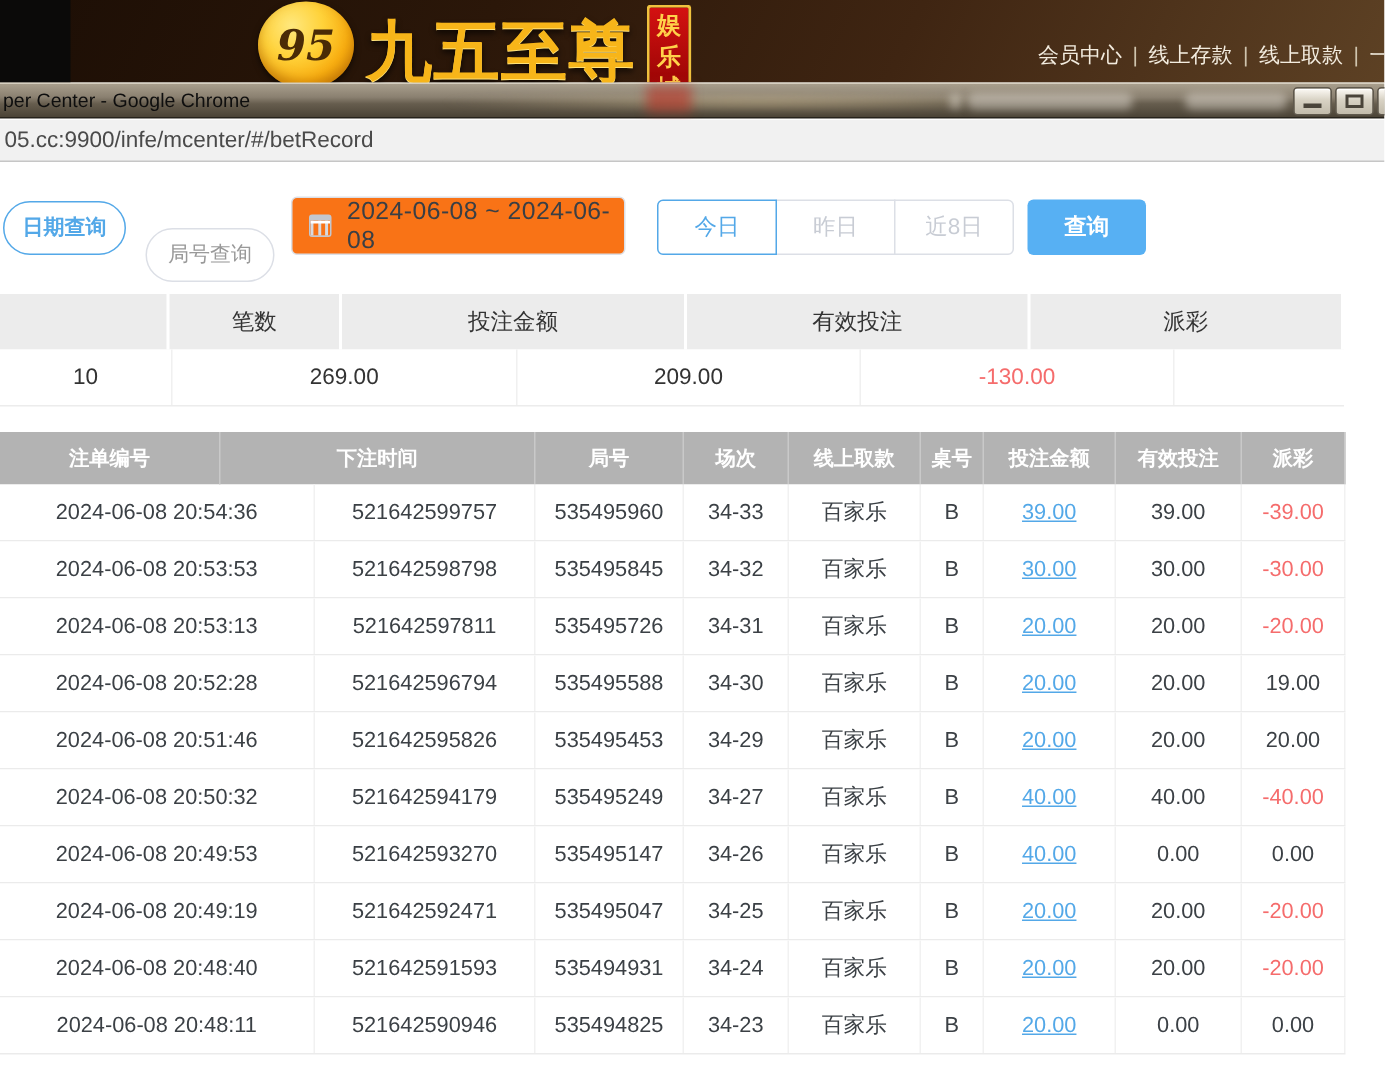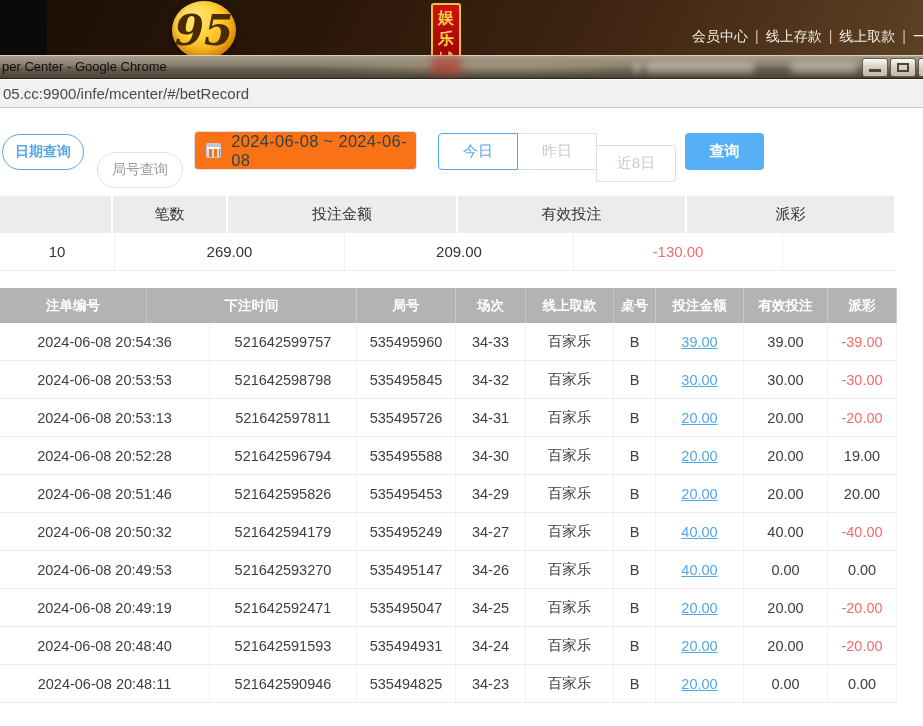--- a/index.html
+++ b/index.html
@@ -10,21 +10,21 @@
   }
   
   .banner { position:absolute; left:0; top:0; width:923px; height:55px;
     background:linear-gradient(115deg,#1c0e05 0%,#2b1709 35%,#3f2512 65%,#5d4124 100%); z-index:1; }
   .banner-black { position:absolute; left:0; top:0; width:47px; height:55px; background:#0b0a09; }
   .logo-circle { position:absolute; left:172px; top:1px; width:64px; height:58px; border-radius:50%;
     background:radial-gradient(circle at 35% 28%,#ffe87e 0%,#ffd23a 35%,#f9ae10 65%,#e08a05 100%);
     box-shadow:0 2px 4px rgba(0,0,0,.6), inset 0 -4px 8px rgba(150,80,0,.5);
     display:flex; align-items:center; justify-content:center;
     font-family:"DejaVu Serif","Liberation Serif",serif; font-style:italic; font-weight:bold;
-    font-size:42px; color:#4a2b06; }
+    font-size:28px; color:#4a2b06; }
   .logo-title { position:absolute; left:244px; top:5px; width:190px; font-size:44px; font-weight:bold;
     letter-spacing:1px; white-space:nowrap; color:var(--gold,#f7b519);
     text-shadow:0 1px 0 #ffe27a, 0 3px 4px rgba(0,0,0,.75); }
   .logo-badge { position:absolute; left:431px; top:3px; width:30px; height:52px; overflow:hidden;
     background:linear-gradient(#d41111,#9c0505); border:2px solid #f0c23e; border-bottom:none;
     border-radius:3px 3px 0 0; color:#ffd24a; font-weight:bold; font-size:16px;
     text-align:center; line-height:21px; padding-top:2px; }
   .top-nav { position:absolute; left:692px; top:28px; white-space:nowrap; font-size:14px; color:#f3ecdf; }
   .top-nav a { color:#f3ecdf; text-decoration:none; }
   .top-nav .sep { color:#cfc4ae; padding:0 7px; }
@@ -60,21 +60,21 @@
   .date-input { position:absolute; left:194px; top:131px; width:223px; height:39px; border:1px solid #dcdfe6;
     border-radius:4px; background:#f97316; display:flex; align-items:center; padding-left:11px; cursor:pointer; }
   .cal-icon { width:16px; height:15px; border:1px solid #c3c7cf; border-top:4px solid #c3c7cf;
     border-radius:2px; background:linear-gradient(#fff 2px,transparent 2px),
     repeating-linear-gradient(90deg,#d7dae0 0 2px,transparent 2px 5px); }
   .date-text { margin-left:10px; font-size:16.5px; color:#3a3f45; letter-spacing:.3px; }
   .quick-group { position:absolute; left:438px; top:133px; display:flex; }
   .qbtn { width:80px; height:37px; border:1px solid #dcdfe6; background:#fff; color:#c8ccd4;
     font-size:15px; display:flex; align-items:center; justify-content:center; margin-left:-1px; cursor:pointer; }
   .qbtn:first-child { margin-left:0; border-radius:4px 0 0 4px; }
-  .qbtn:last-child { border-radius:0 4px 4px 0;margin-top:12px; }
+  .qbtn:last-child { border-radius:0 4px 4px 0; }
   .qbtn.active { border-color:var(--accent,#53a8e8); color:var(--accent,#53a8e8); z-index:2; }
   .search-btn { left:685px; top:133px; width:79px; height:37px; border-radius:4px;
     background:var(--btn,#57b0f3); color:#fff; font-size:15px; font-weight:bold; border:none; }
   
   .sum-table { position:absolute; left:0; top:196px; width:896px; }
   .sum-head { display:flex; height:37px; background:#ececec; }
   .sum-head .cell { border-right:2px solid #fff; color:#333; font-size:15px; }
   .sum-row { display:flex; height:38px; background:#fff; border-bottom:1px solid #ececec; }
   .sum-row .cell { border-right:1px solid #f0f0f0; color:#333; font-size:15px; }
   .cell { display:flex; align-items:center; justify-content:center; }
@@ -89,20 +89,21 @@
   .mc5{width:42px;} .mc6{width:88px;} .mc7{width:84px;} .mc8{width:69px;}
   .link { color:var(--accent,#53a8e8) !important; text-decoration:underline; cursor:pointer; }
   .neg { color:var(--danger,#f56c6c) !important; }
 </style>
 </head>
 <body>
 
 <div class="banner">
   <div class="banner-black"></div>
   <div class="logo-circle">95</div>
+  <div class="logo-title">九五至尊</div>
   <div class="logo-badge" id="logo-badge">
       <div class="">娱</div>
       <div class="">乐</div>
       <div class="">城</div>
     </div>
   <div class="top-nav" id="top-nav"><a>会员中心</a><span class="sep">|</span><a>线上存款</a><span class="sep">|</span><a>线上取款</a><span class="sep">|</span><a>一键</a></div>
 </div>
 
 <div class="titlebar">
   <div class="blur-swirl"></div>

